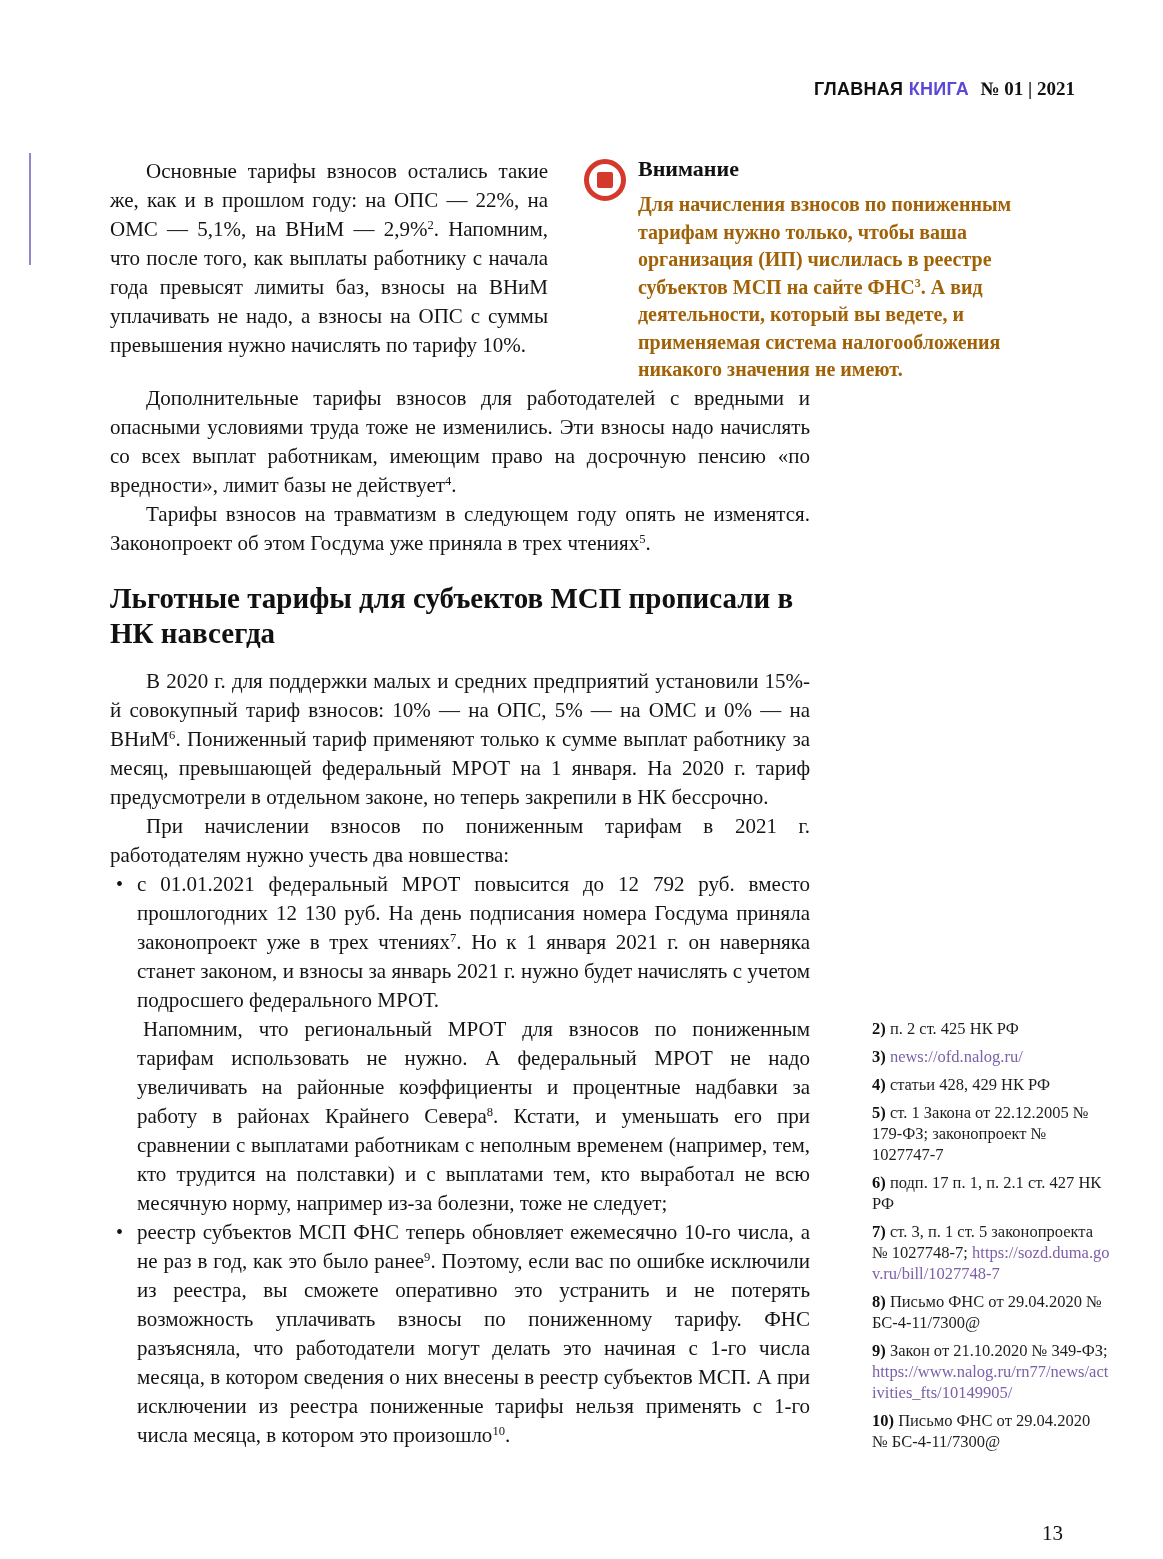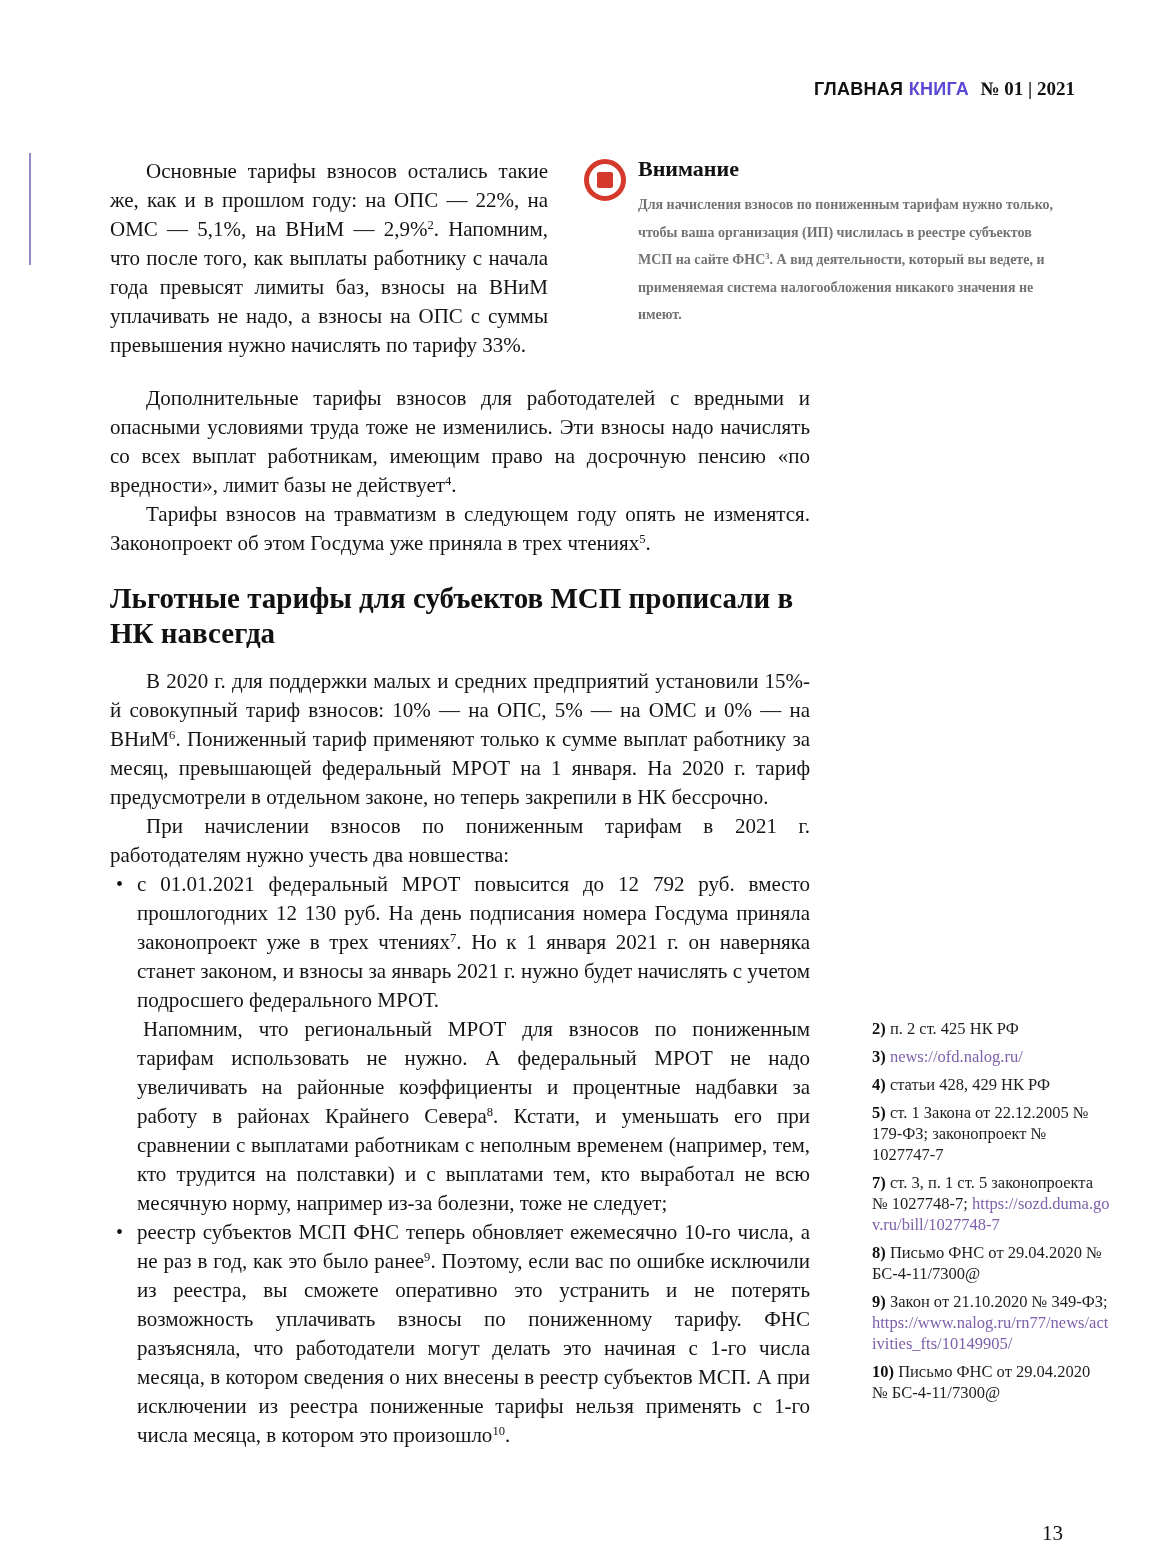--- a/index.html
+++ b/index.html
@@ -57,21 +57,21 @@
   .attention-icon::after{
     content:"";position:absolute;left:50%;top:50%;
     transform:translate(-50%,-50%);
     width:16px;height:16px;background:var(--attention-red);border-radius:2px;
   }
   .attention-content{margin-left:54px;}
   .attention-title{
     font-size:22px;font-weight:bold;margin-bottom:9px;color:#111;
   }
   .attention-body{
-    font-size:14px;line-height:27.5px;font-weight:bold;text-align:left;color:#737373;
+    font-size:20px;line-height:27.5px;font-weight:bold;text-align:left;color:#a16207;
   }
   
   .main-flow{
     position:absolute;left:110px;top:384px;width:700px;
   }
   .section-heading{
     font-size:29px;line-height:35px;font-weight:bold;color:#111;
     margin:23px 0 16px;width:690px;text-align:left;
   }
   ul.bullets{list-style:none;}
@@ -100,21 +100,21 @@
 <body>
 
 <div class="page-header">
   <span>ГЛАВНАЯ</span>
   <span class="brand-accent">КНИГА</span>
   <span class="issue">№ 01 | 2021</span>
 </div>
 
 <div class="left-rule"></div>
 
-<div class="first-paragraph bodytext indent"><span>Основные тарифы взносов остались такие же, как и в прошлом году: на ОПС — 22%, на ОМС — 5,1%, на ВНиМ — 2,9%</span><sup>2</sup><span>. Напомним, что после того, как выплаты работнику с начала года превысят лимиты баз, взносы на ВНиМ уплачивать не надо, а взносы на ОПС с суммы превышения нужно начислять по тарифу 33%.</span></div>
+<div class="first-paragraph bodytext indent"><span>Основные тарифы взносов остались такие же, как и в прошлом году: на ОПС — 22%, на ОМС — 5,1%, на ВНиМ — 2,9%</span><sup>2</sup><span>. Напомним, что после того, как выплаты работнику с начала года превысят лимиты баз, взносы на ВНиМ уплачивать не надо, а взносы на ОПС с суммы превышения нужно начислять по тарифу 10%.</span></div>
 
 <div class="attention">
   <div class="attention-icon"></div>
   <div class="attention-content">
     <div class="attention-title">Внимание</div>
     <div class="attention-body"><span>Для начисления взносов по пониженным тарифам нужно только, чтобы ваша организация (ИП) числилась в реестре субъектов МСП на сайте ФНС</span><sup>3</sup><span>. А вид деятельности, который вы ведете, и применяемая система налогообложения никакого значения не имеют.</span></div>
   </div>
 </div>
 
 <div class="main-flow">
@@ -148,20 +148,24 @@
   </div>
   <div class="footnote">
     <span class="fn-num">4)</span>
     <span><span>статьи 428, 429 НК РФ</span></span>
   </div>
   <div class="footnote">
     <span class="fn-num">5)</span>
     <span><span>ст. 1 Закона от 22.12.2005 № 179-ФЗ; законопроект № 1027747-7</span></span>
   </div>
   <div class="footnote">
+    <span class="fn-num">6)</span>
+    <span><span>подп. 17 п. 1, п. 2.1 ст. 427 НК РФ</span></span>
+  </div>
+  <div class="footnote">
     <span class="fn-num">7)</span>
     <span><span>ст. 3, п. 1 ст. 5 законопроекта № 1027748-7; </span><a class="link">https://sozd.duma.gov.ru/bill/1027748-7</a></span>
   </div>
   <div class="footnote">
     <span class="fn-num">8)</span>
     <span><span>Письмо ФНС от 29.04.2020 № БС-4-11/7300@</span></span>
   </div>
   <div class="footnote">
     <span class="fn-num">9)</span>
     <span><span>Закон от 21.10.2020 № 349-ФЗ; </span><a class="link">https://www.nalog.ru/rn77/news/activities_fts/10149905/</a></span>

